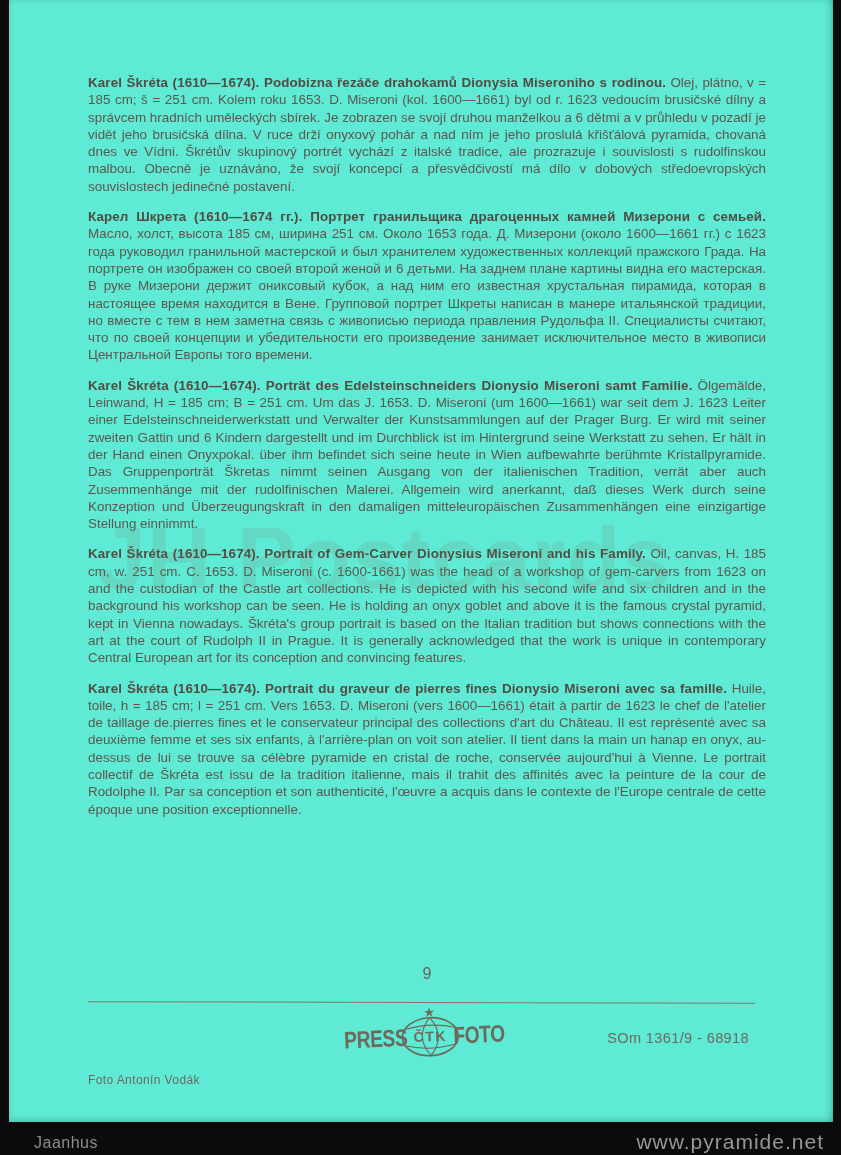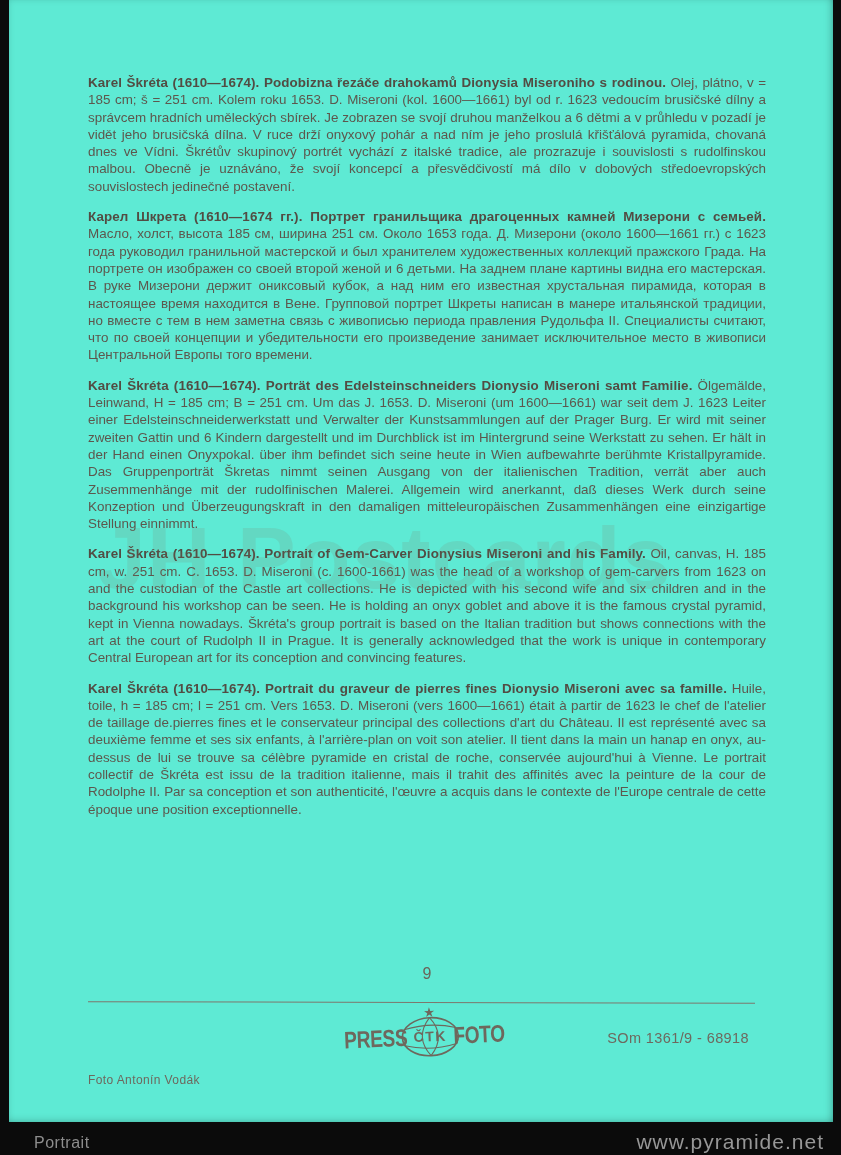--- a/index.html
+++ b/index.html
@@ -116,14 +116,14 @@
       <span class="logo-ctk">ČTK</span>
     </span>
     <span class="logo-foto">FOTO</span>
   </div>
 
   <div class="credit-left">Foto Antonín Vodák</div>
   <div class="credit-right">SOm 1361/9 - 68918</div>
 
 </div>
 
-<div class="scan-footer-left">Portrait</div>
+<div class="scan-footer-left">Jaanhus</div>
 <div class="scan-footer-right">www.pyramide.net</div>
 
 </body></html>

